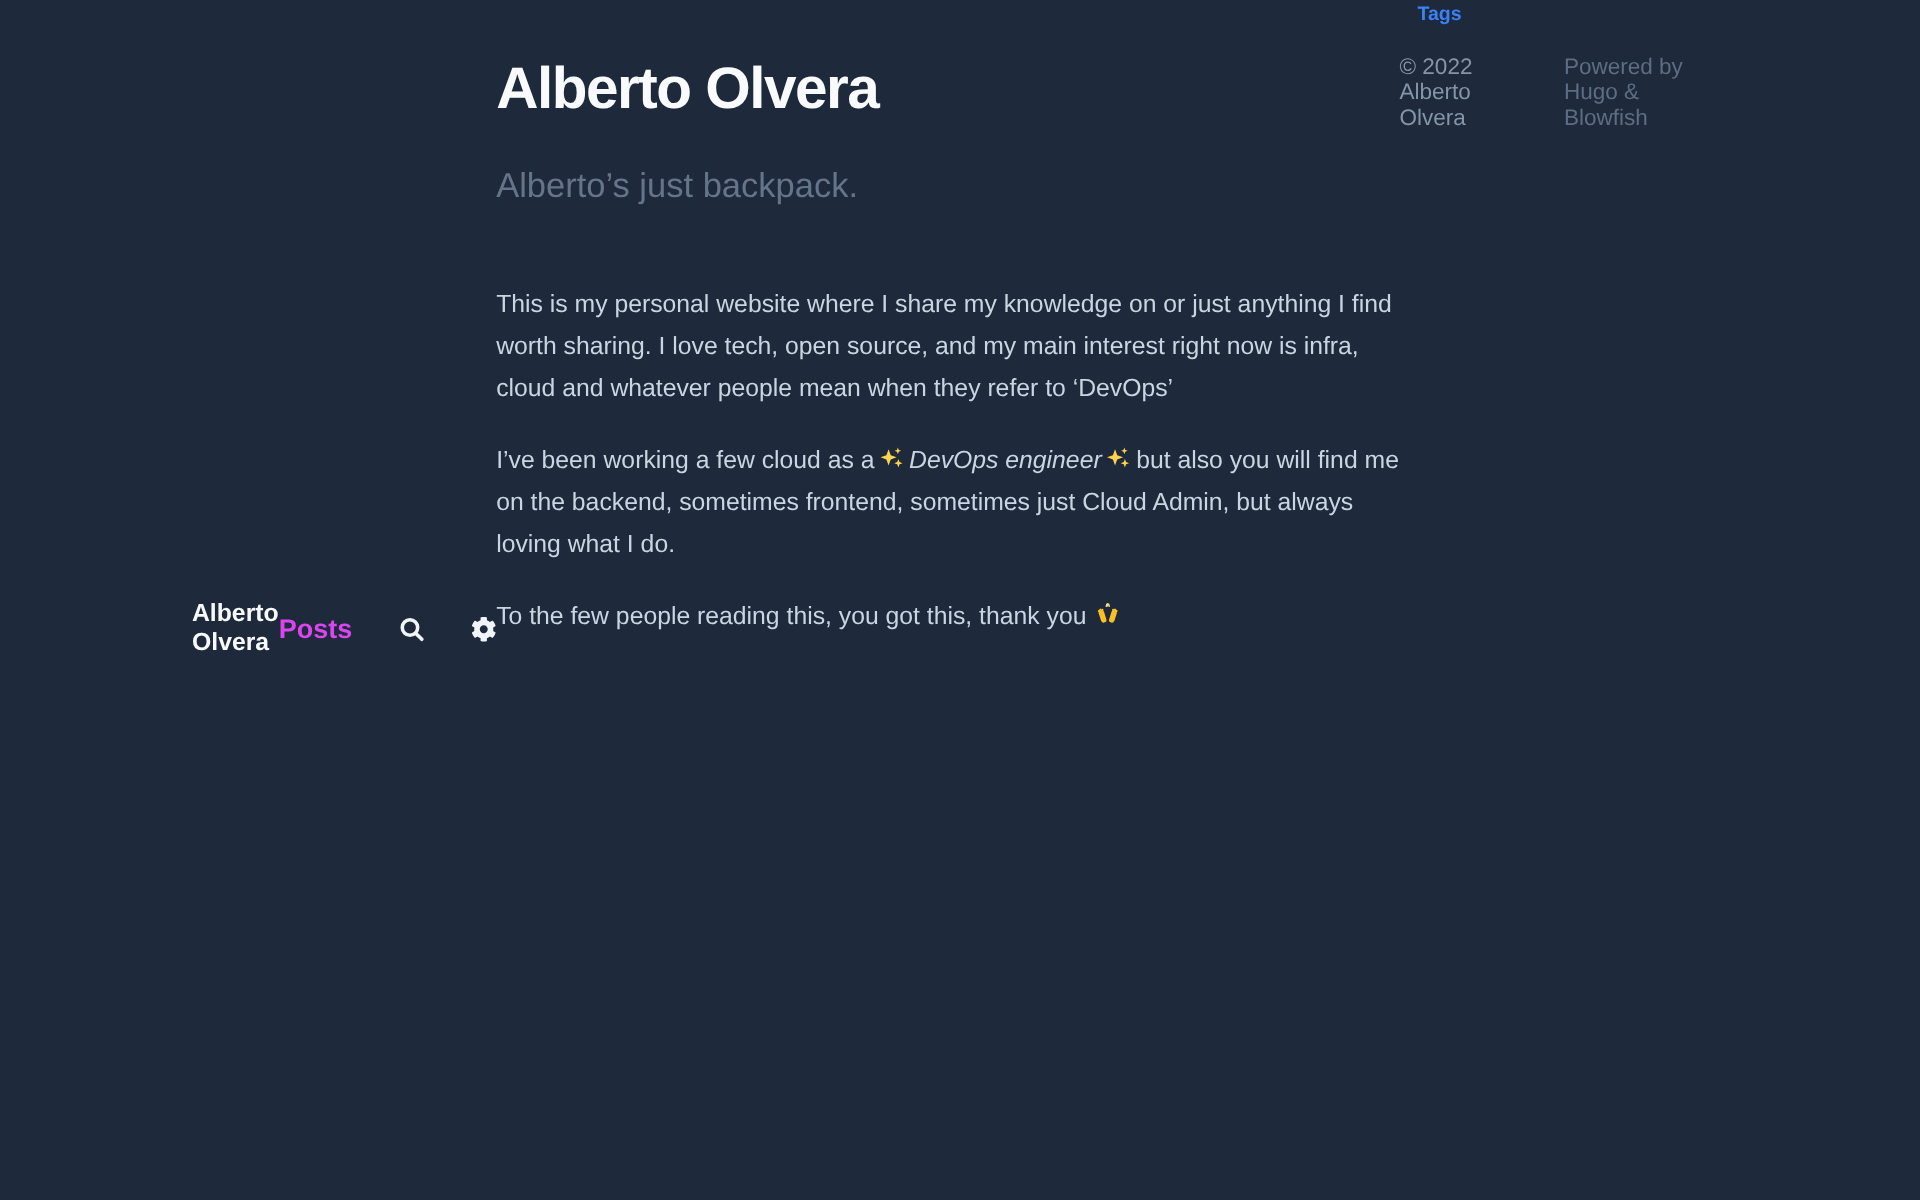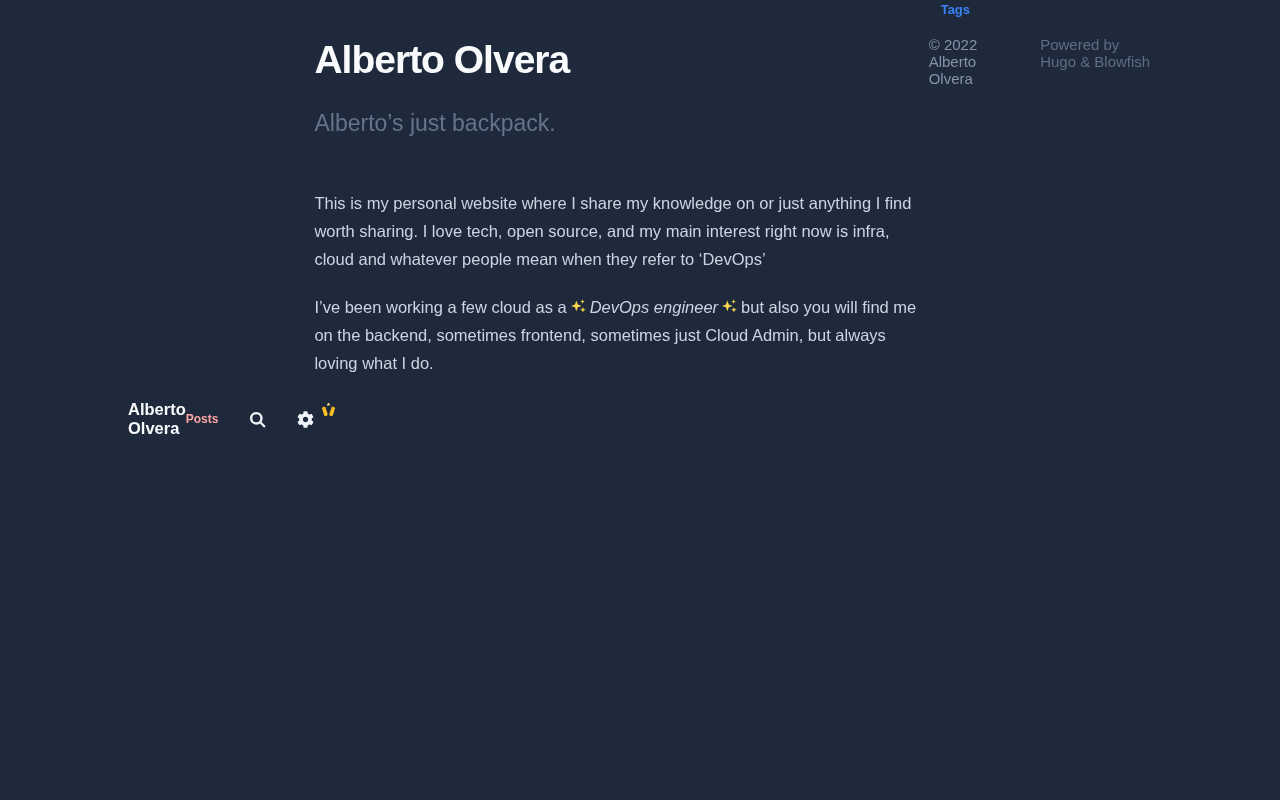--- a/index.html
+++ b/index.html
@@ -29,22 +29,22 @@
     font-weight: 700;
     text-decoration: none;
     cursor: pointer;
   }
   .nav {
     display: flex;
     align-items: center;
     gap: 30px;
   }
   .nav-link {
-    color: #fca5a5;
-    font-size: 12px;
+    color: #d946ef;
+    font-size: 18px;
     font-weight: 700;
     text-decoration: none;
     cursor: pointer;
   }
   .icon-btn {
     background: none;
     border: none;
     cursor: pointer;
     display: flex;
     align-items: center;
@@ -158,21 +158,21 @@
       <p><span>I’ve been working a few cloud as a</span><span class="inline-emoji"><svg width="17" height="17" viewBox="0 0 20 20">
               <path fill="#fcd34d" d="M7.5 3l1.7 4.6 4.6 1.7-4.6 1.7L7.5 15.6 5.8 11 1.2 9.3l4.6-1.7z"></path>
               <path fill="#fcd34d" d="M15.2 10.6l.9 2.4 2.4.9-2.4.9-.9 2.4-.9-2.4-2.4-.9 2.4-.9z"></path>
               <path fill="#fcd34d" d="M14.8 1.6l.7 1.9 1.9.7-1.9.7-.7 1.9-.7-1.9-1.9-.7 1.9-.7z"></path>
             </svg></span><em>DevOps engineer</em><span class="inline-emoji"><svg width="17" height="17" viewBox="0 0 20 20">
               <path fill="#fcd34d" d="M7.5 3l1.7 4.6 4.6 1.7-4.6 1.7L7.5 15.6 5.8 11 1.2 9.3l4.6-1.7z"></path>
               <path fill="#fcd34d" d="M15.2 10.6l.9 2.4 2.4.9-2.4.9-.9 2.4-.9-2.4-2.4-.9 2.4-.9z"></path>
               <path fill="#fcd34d" d="M14.8 1.6l.7 1.9 1.9.7-1.9.7-.7 1.9-.7-1.9-1.9-.7 1.9-.7z"></path>
             </svg></span><span>but also you will find me on the backend, sometimes frontend, sometimes just Cloud Admin, but always loving what I do.</span></p>
 
-      <p><span class="inline-emoji" style="margin-left:6px;"><svg width="17" height="17" viewBox="0 0 24 24">
+      <p><span>To the few people reading this, you got this, thank you</span><span class="inline-emoji" style="margin-left:6px;"><svg width="17" height="17" viewBox="0 0 24 24">
               <g fill="#fbbf24">
                 <g transform="rotate(-18 7 14)">
                   <rect x="4.5" y="8" width="5.2" height="12" rx="2.4"></rect>
                   <circle cx="5.5" cy="8.2" r="1.1"></circle>
                   <circle cx="7.1" cy="7.5" r="1.1"></circle>
                   <circle cx="8.8" cy="8.2" r="1.1"></circle>
                 </g>
                 <g transform="rotate(18 17 14)">
                   <rect x="14.3" y="8" width="5.2" height="12" rx="2.4"></rect>
                   <circle cx="15.2" cy="8.2" r="1.1"></circle>

